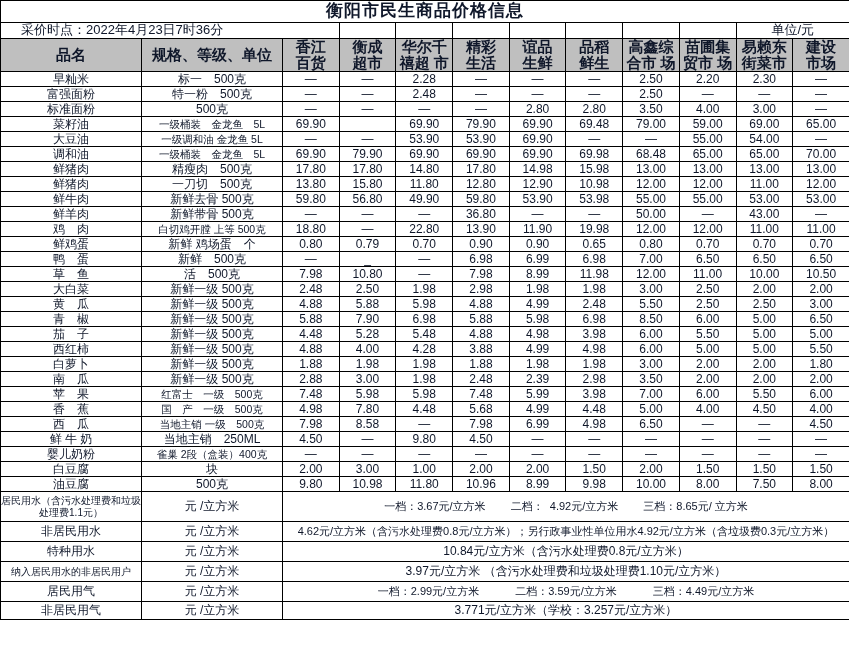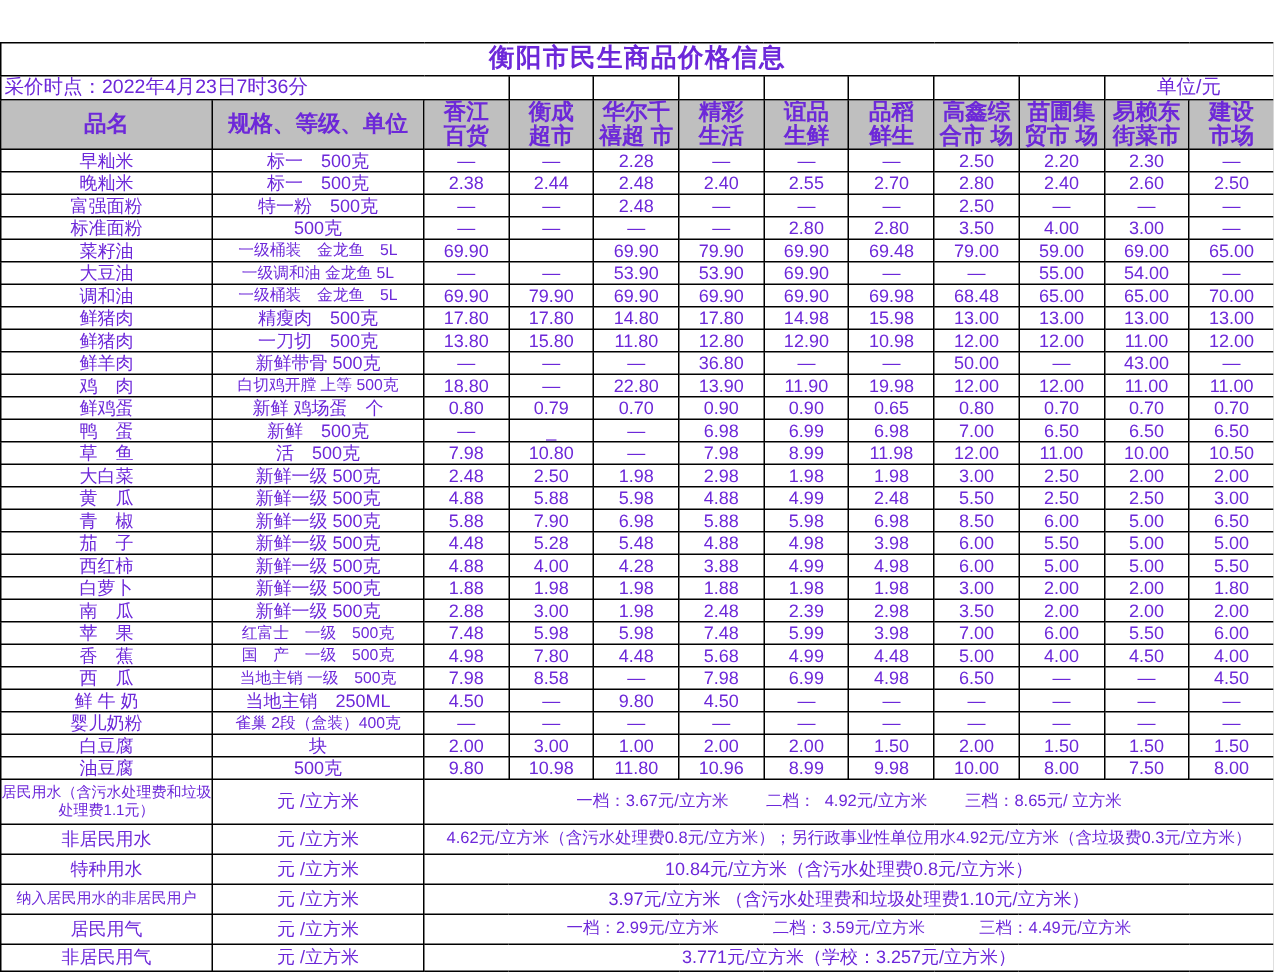--- a/index.html
+++ b/index.html
@@ -1,23 +1,23 @@
 <!DOCTYPE html>
 <html><head>
 <meta charset="utf-8">
 <style>
   html,body{margin:0;padding:0;background:#fff;}
   .sheet{width:849px;height:648px;overflow:hidden;background:#fff;}
   table{border-collapse:collapse;table-layout:fixed;width:849px;
-        font-family:"Liberation Sans","DejaVu Sans",sans-serif;color:#6d28d9;margin-top:28px;}
+        font-family:"Liberation Sans","DejaVu Sans",sans-serif;color:#0f172a;}
   td,th{border:1px solid #000;padding:0;text-align:center;vertical-align:middle;
         overflow:hidden;line-height:1.08;font-weight:normal;}
   .title-row td{height:21px;font-size:17px;font-weight:bold;letter-spacing:1px;}
   .info-row td{height:15px;font-size:13px;}
-  .info-row td.left{text-align:left;padding-left:2px;}
+  .info-row td.left{text-align:left;padding-left:20px;}
   .header-row th{height:28px;background:#bfbfbf;font-size:15px;font-weight:bold;
                  white-space:pre-line;}
   .prod td{height:14px;font-size:12px;white-space:nowrap;}
   .prod td.spec{font-size:12px;}
   .util td{font-size:12px;}
   .util td.uname{font-size:12px;}
   .util td.uname.small{font-size:10px;line-height:1.15;}
   .util td.uval{white-space:pre;}
   .util td.uval.small{font-size:11px;text-align:center;}
   .shrink{font-size:10.5px !important;}
@@ -90,34 +90,20 @@
           <td>2.28</td>
           <td>—</td>
           <td>—</td>
           <td>—</td>
           <td>2.50</td>
           <td>2.20</td>
           <td>2.30</td>
           <td>—</td>
         </tr>
         <tr class="prod">
-          <td>晚籼米</td>
-          <td class="spec">标一　500克</td>
-          <td>2.38</td>
-          <td>2.44</td>
-          <td>2.48</td>
-          <td>2.40</td>
-          <td>2.55</td>
-          <td>2.70</td>
-          <td>2.80</td>
-          <td>2.40</td>
-          <td>2.60</td>
-          <td>2.50</td>
-        </tr>
-        <tr class="prod">
           <td>富强面粉</td>
           <td class="spec">特一粉　500克</td>
           <td>—</td>
           <td>—</td>
           <td>2.48</td>
           <td>—</td>
           <td>—</td>
           <td>—</td>
           <td>2.50</td>
           <td>—</td>
@@ -202,20 +188,34 @@
           <td>11.80</td>
           <td>12.80</td>
           <td>12.90</td>
           <td>10.98</td>
           <td>12.00</td>
           <td>12.00</td>
           <td>11.00</td>
           <td>12.00</td>
         </tr>
         <tr class="prod">
+          <td>鲜牛肉</td>
+          <td class="spec">新鲜去骨 500克</td>
+          <td>59.80</td>
+          <td>56.80</td>
+          <td>49.90</td>
+          <td>59.80</td>
+          <td>53.90</td>
+          <td>53.98</td>
+          <td>55.00</td>
+          <td>55.00</td>
+          <td>53.00</td>
+          <td>53.00</td>
+        </tr>
+        <tr class="prod">
           <td>鲜羊肉</td>
           <td class="spec">新鲜带骨 500克</td>
           <td>—</td>
           <td>—</td>
           <td>—</td>
           <td>36.80</td>
           <td>—</td>
           <td>—</td>
           <td>50.00</td>
           <td>—</td>

